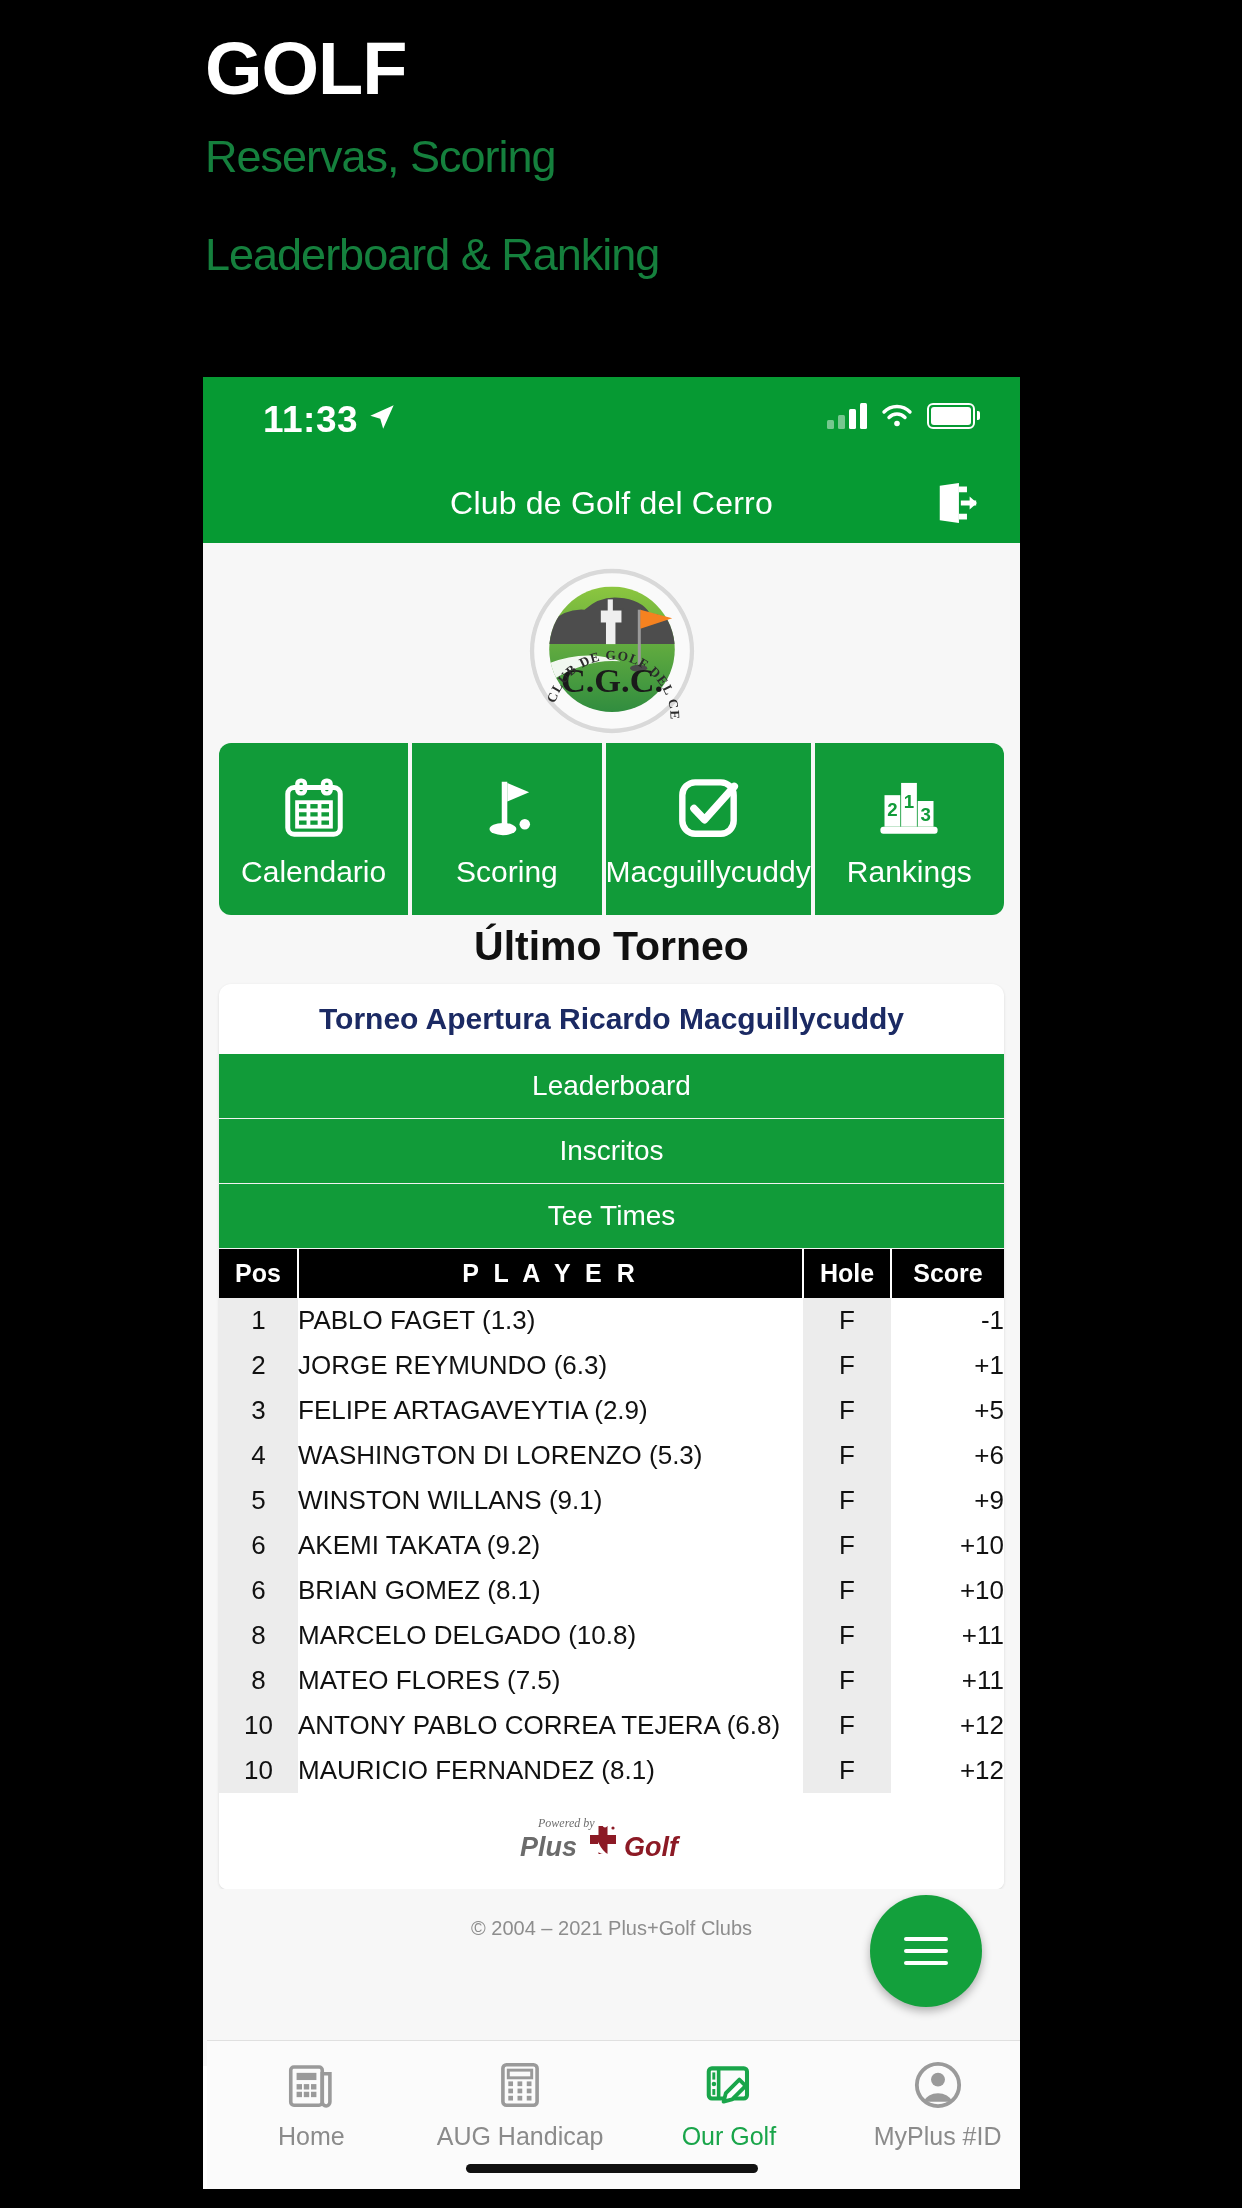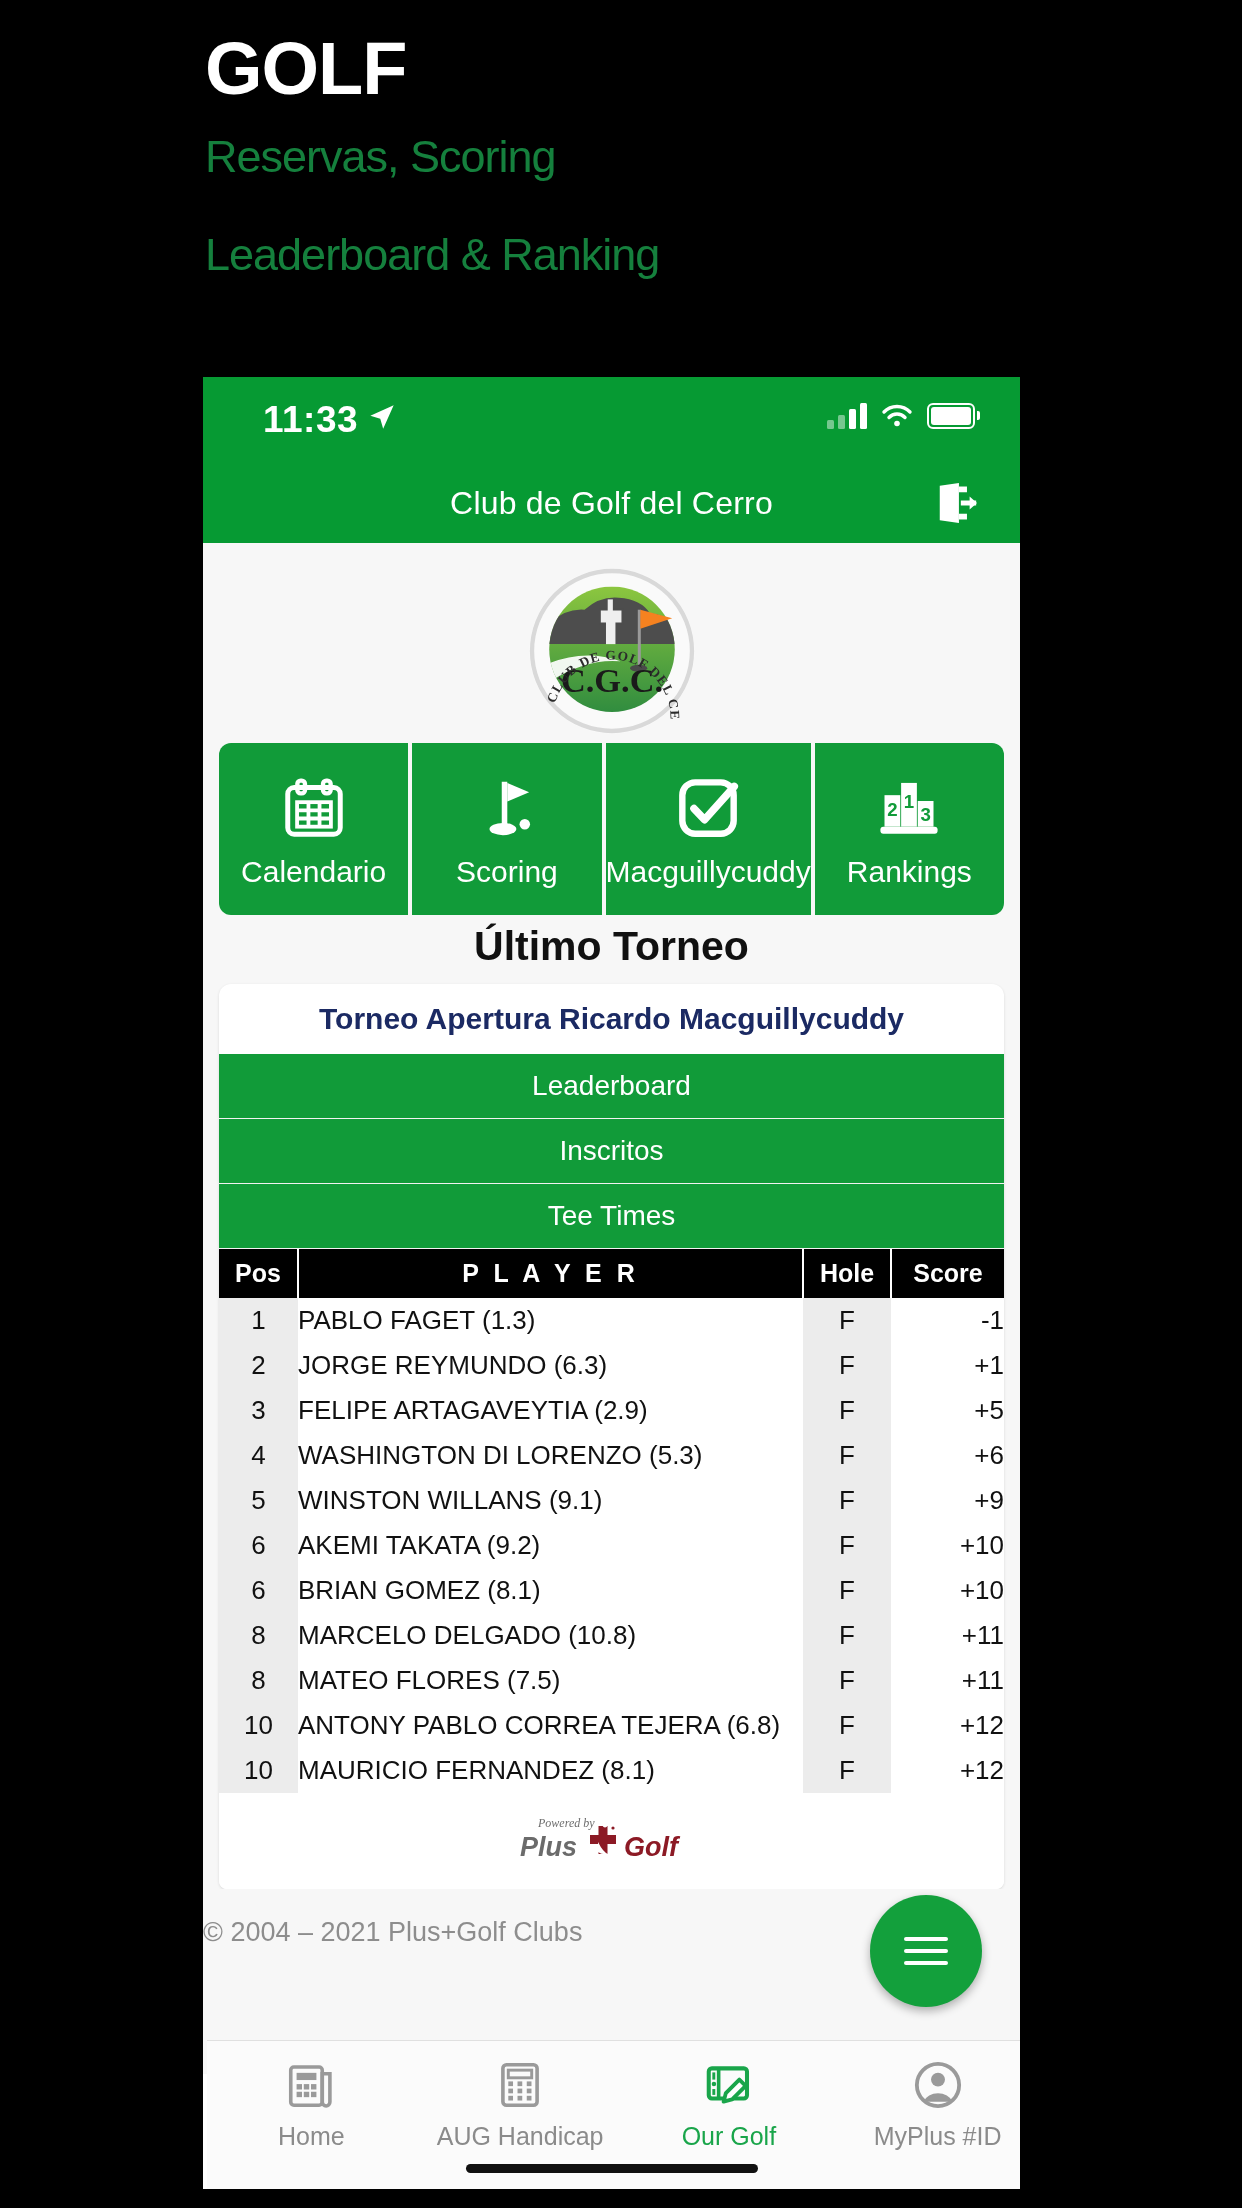--- a/index.html
+++ b/index.html
@@ -65,21 +65,21 @@
   table.lb th.c-hole{width:86px;}
   table.lb th.c-score{width:112px;border-right:none;}
   table.lb th.c-player{letter-spacing:4px;}
   table.lb td{font-size:26px;color:#111;padding:7px 0;}
   td.c-pos{background:#ececec;text-align:center;width:78px;}
   td.c-player{padding-left:24px;}
   td.c-hole{background:#ececec;text-align:center;width:86px;}
   td.c-score{text-align:right;padding-right:36px;width:112px;}
 
   .powered{display:flex;justify-content:center;align-items:center;padding:18px 0 22px;background:#fff;}
-  .copyright{color:#8d8d8d;font-size:27px;padding:28px 0 18px;background:#f7f7f7;}
+  .copyright{text-align:center;color:#8d8d8d;font-size:20px;padding:28px 0 18px;background:#f7f7f7;}
   .filler{background:#f7f7f7;height:108px;}
 
   
   .fab{position:absolute;right:38px;bottom:182px;width:112px;height:112px;border-radius:50%;
        background:#13A03C;box-shadow:0 4px 10px rgba(0,0,0,.3);display:flex;align-items:center;
        justify-content:center;flex-direction:column;gap:8px;}
   .fab i{display:block;width:44px;height:4px;background:#fff;border-radius:2px;}
 
   
   .tabbar{position:absolute;left:4px;bottom:0;width:835px;height:148px;background:#fbfbfb;

